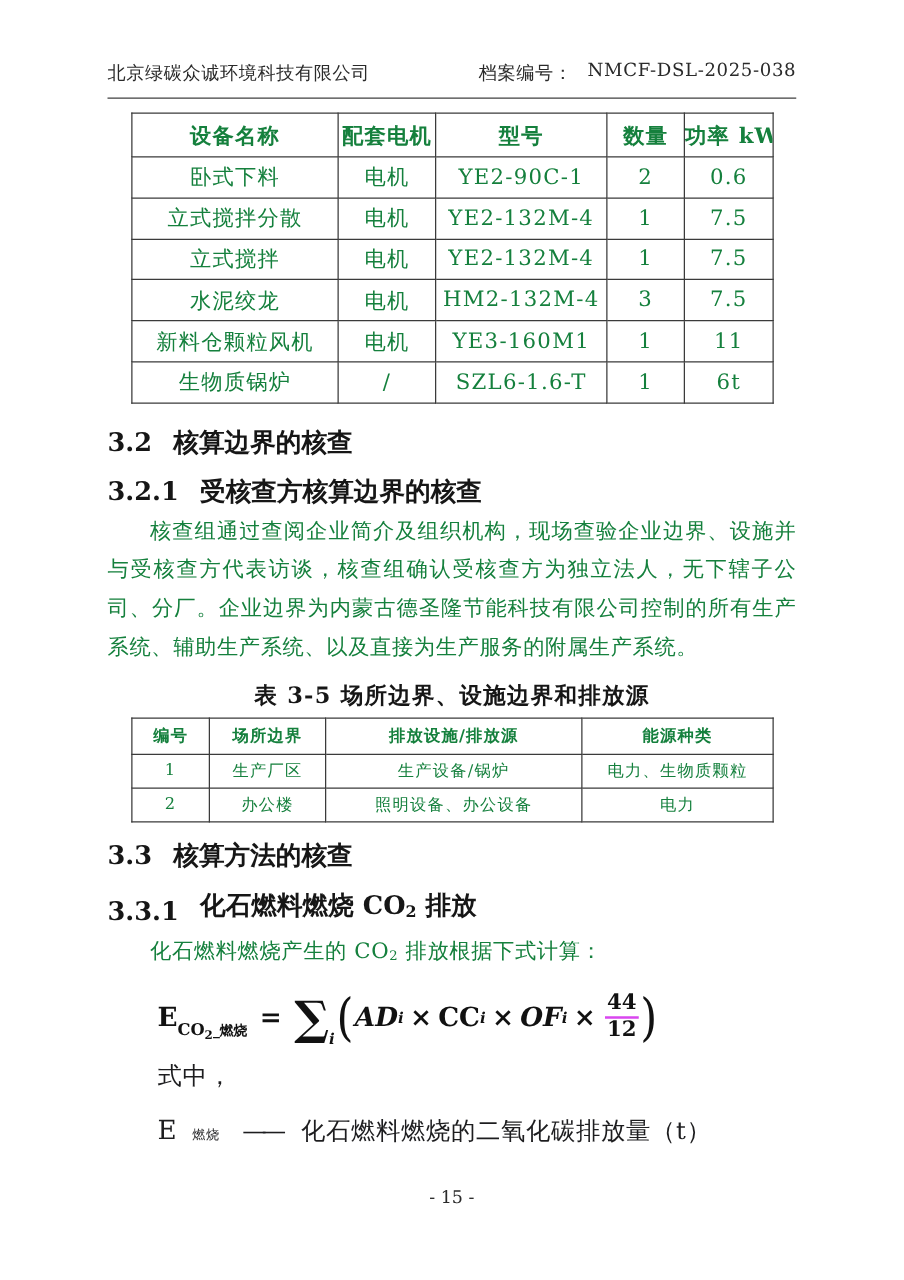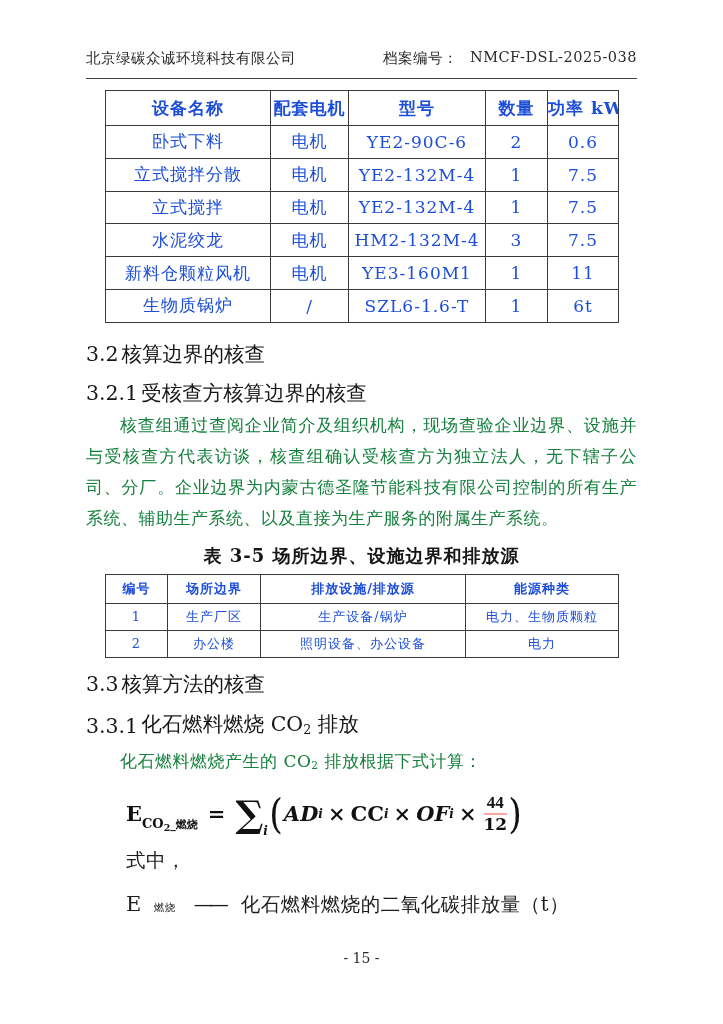--- a/index.html
+++ b/index.html
@@ -12,31 +12,31 @@
 
   
   .page-header{
     display:flex;justify-content:space-between;align-items:flex-end;
     padding-top:49px;padding-bottom:10px;border-bottom:1px solid #404040;
     font-size:14.5px;letter-spacing:0.5px;color:#2a2a2a;
   }
   .archive{display:flex;gap:12px;}
 
   
-  table{border-collapse:collapse;table-layout:fixed;margin-left:19px;width:513px;text-align:center;color:#1d4ed8;}
+  table{border-collapse:collapse;table-layout:fixed;margin-left:19px;width:513px;text-align:center;color:#15803d;}
   th,td{border:1.6px solid #3b3b3b;padding:0;overflow:hidden;white-space:nowrap;}
   .t1{margin-top:11px;font-size:17px;}
   .t1 th{height:34px;font-weight:bold;letter-spacing:1px;}
   .t1 td{height:31.8px;letter-spacing:1px;}
   .t2{margin-top:6px;font-size:13px;}
   .t2 th{height:28px;font-weight:bold;letter-spacing:1px;}
   .t2 td{height:26px;letter-spacing:1px;}
 
   
-  .heading{display:flex;align-items:center;gap:3px;font-weight:normal;font-size:20.5px;line-height:25px;color:#161616;}
+  .heading{display:flex;align-items:flex-end;gap:17px;font-weight:bold;font-size:20.5px;line-height:25px;color:#161616;}
   .h32{margin-top:19px;}
   .h321{margin-top:14px;}
   .h33{margin-top:14px;}
   .h331{margin-top:15px;}
 
   
   .para{
     font-size:17px;line-height:31px;text-align:justify;text-indent:2em;
     margin-top:4px;color:#15803d;letter-spacing:0.5px;
   }
@@ -55,21 +55,21 @@
   .f-sub .tail{font-size:11px;}
   .f-eq{margin:0 10px;}
   .sigma-wrap{display:inline-flex;align-items:flex-end;}
   .sigma{font-size:37px;line-height:36px;}
   .sigma-i{font-size:12px;font-style:italic;transform:translateY(6px);}
   .paren{font-size:41px;font-weight:400;line-height:40px;transform:scaleX(0.85);}
   .f-var{font-style:italic;}
   .f-vsub{font-size:12px;font-style:italic;vertical-align:-0.35em;}
   .f-times{margin:0 5px;font-weight:bold;}
   .frac{display:inline-flex;flex-direction:column;text-align:center;font-size:17px;line-height:1.15;margin-left:2px;}
-  .frac .num{padding:0 2px;border-bottom:2px solid #fca5a5;font-family:Liberation Serif, serif;}
+  .frac .num{padding:0 2px;border-bottom:2px solid #d946ef;}
 
   .where{font-size:19.5px;margin:8px 0 0 40px;letter-spacing:0.5px;}
   .e-def{display:flex;align-items:baseline;font-size:19.5px;margin:17px 0 0 40px;letter-spacing:0.5px;}
   .e-def .base{font-size:21px;}
   .e-def .esub{font-size:10.5px;margin-left:12px;}
   .e-def .dash{margin:0 16px 0 18px;letter-spacing:-4px;}
 
   .page-footer{position:absolute;left:0;bottom:58px;width:723px;text-align:center;font-size:14px;color:#2a2a2a;}
 </style>
 </head>
@@ -97,21 +97,21 @@
         <tr>
       <th>设备名称</th>
       <th>配套电机</th>
       <th>型号</th>
       <th>数量</th>
       <th>功率 kW</th>
     </tr>
     <tr>
       <td>卧式下料</td>
       <td>电机</td>
-      <td>YE2-90C-6</td>
+      <td>YE2-90C-1</td>
       <td>2</td>
       <td>0.6</td>
     </tr>
     <tr>
       <td>立式搅拌分散</td>
       <td>电机</td>
       <td>YE2-132M-4</td>
       <td>1</td>
       <td>7.5</td>
     </tr>

